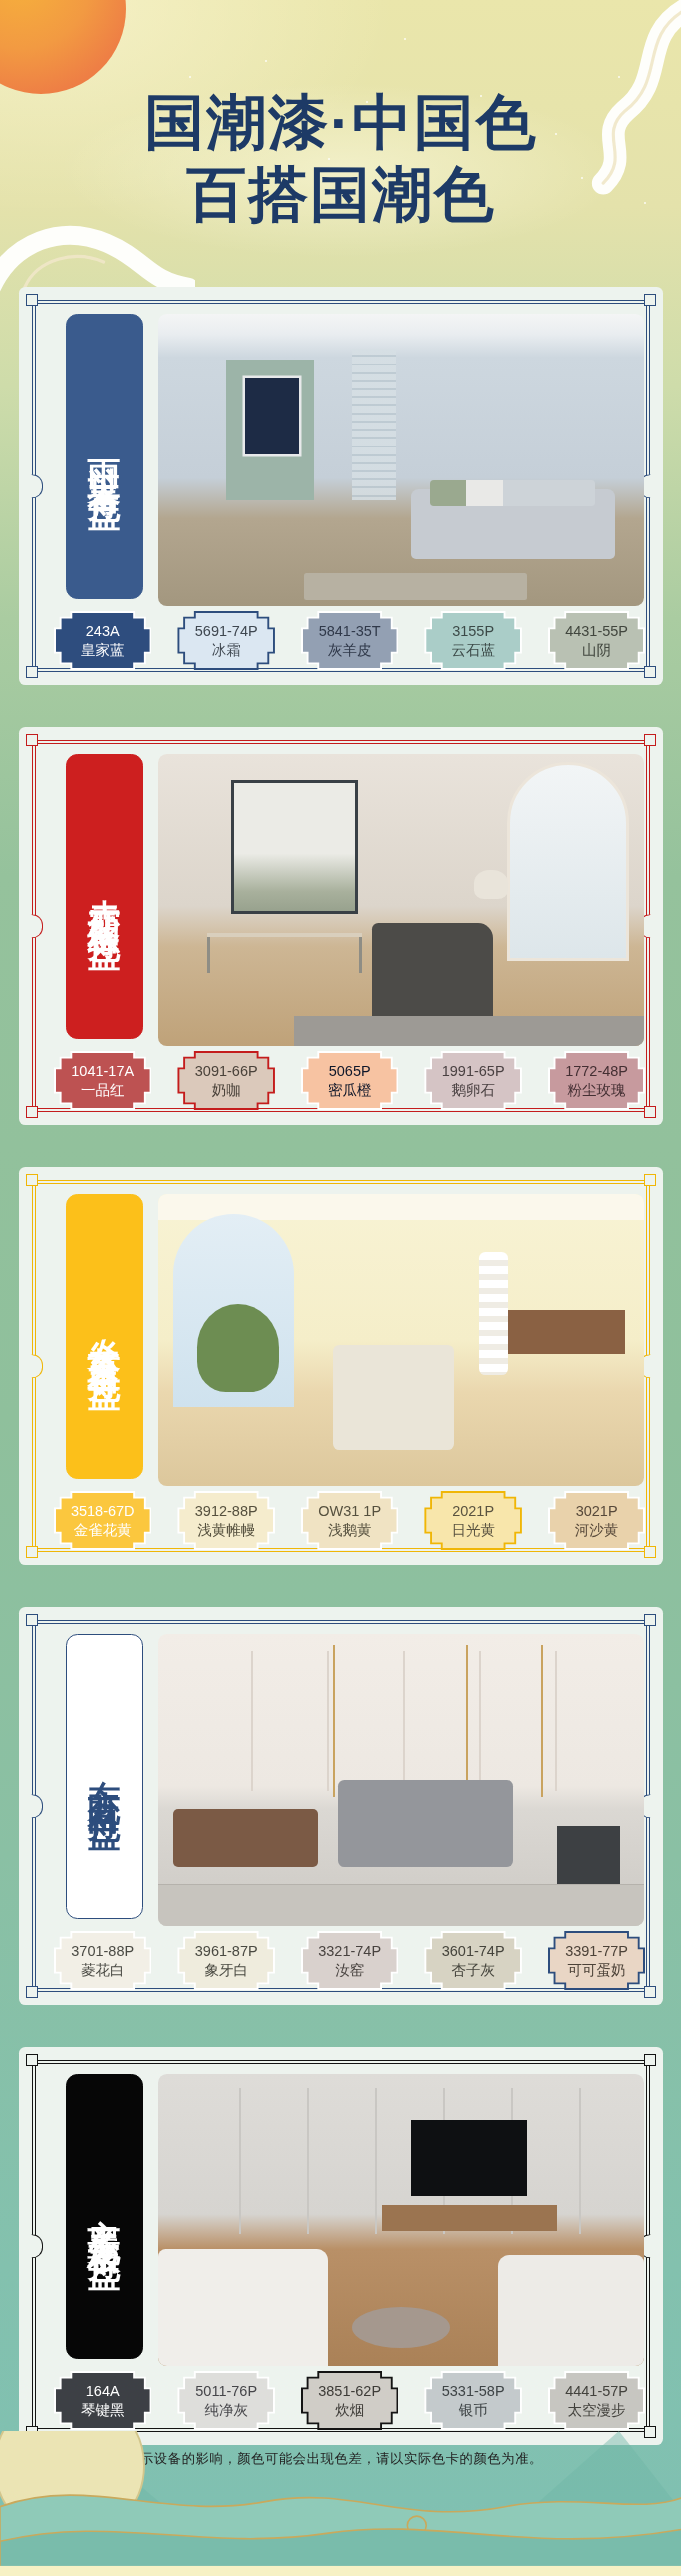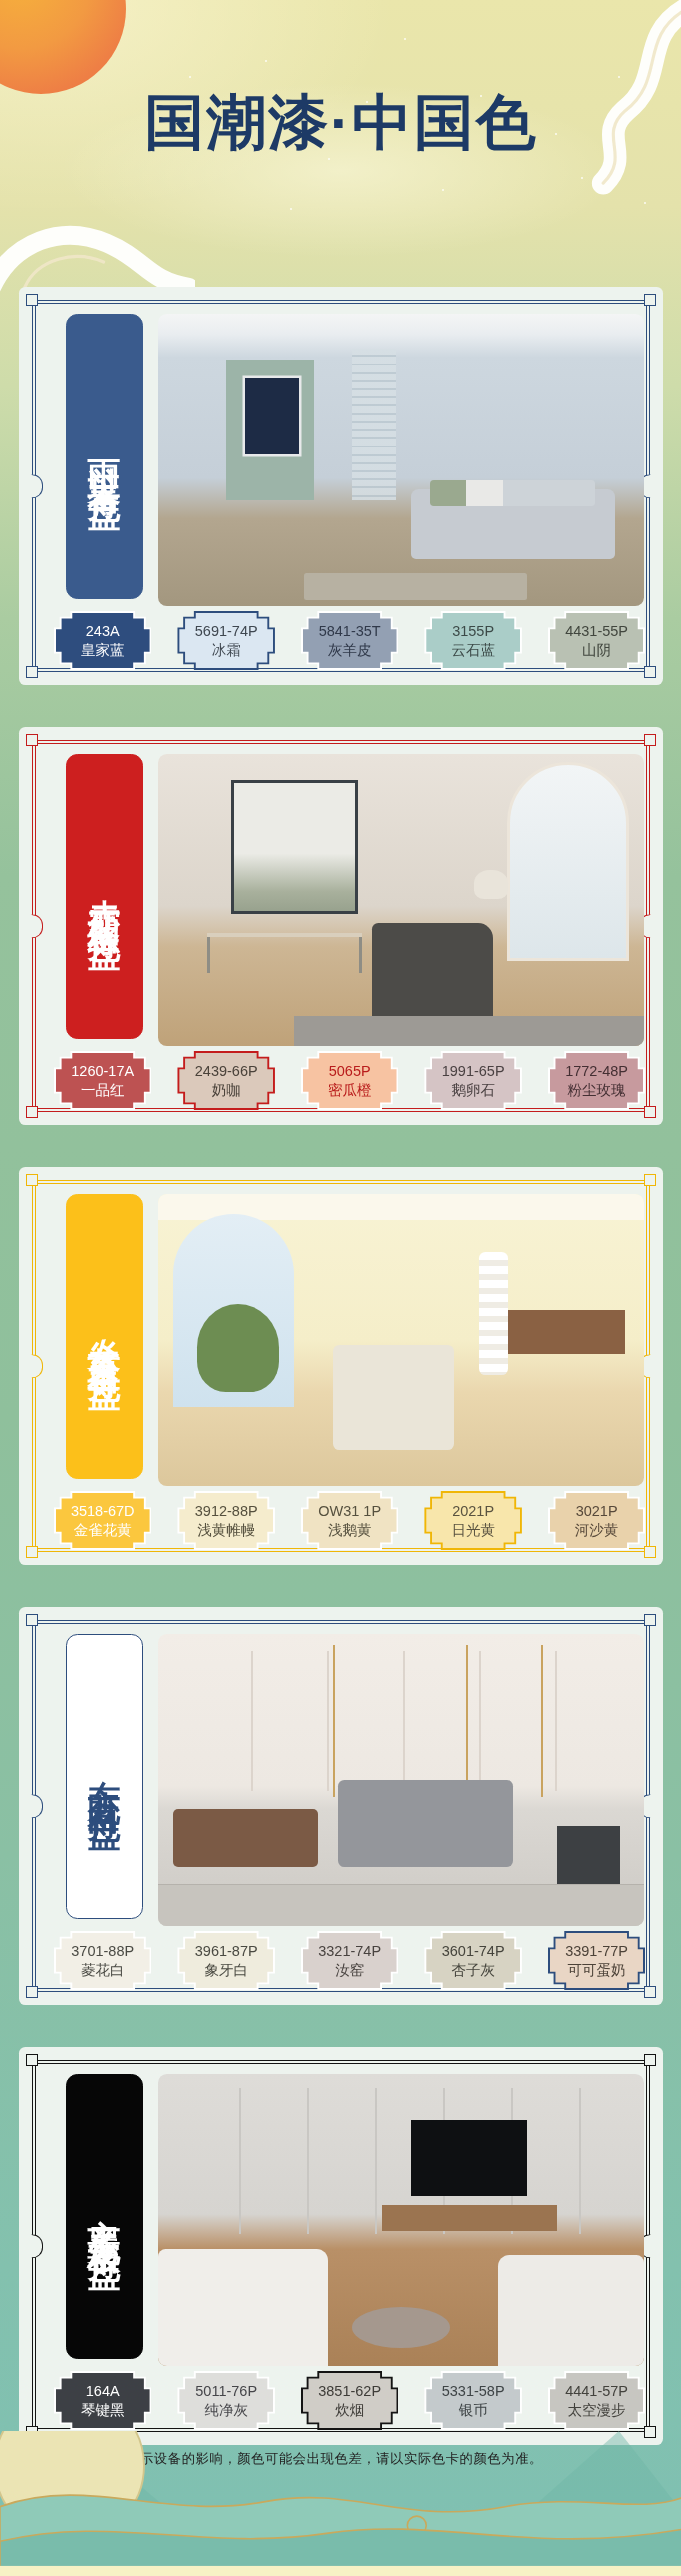--- a/index.html
+++ b/index.html
@@ -102,20 +102,21 @@
     <svg class="cloud-right" width="145" height="215" viewBox="0 0 230 340">
       <path d="M235,15 C160,60 205,125 140,175 C95,215 150,245 105,290" fill="none" stroke="#ffffff" stroke-width="36" stroke-linecap="round" opacity="0.95"></path>
       <path d="M235,15 C160,60 205,125 140,175 C95,215 150,245 105,290" fill="none" stroke="#efe7c8" stroke-width="5" stroke-linecap="round" opacity="0.9"></path>
     </svg>
     <svg class="cloud-left" width="208" height="133" viewBox="0 0 330 210">
       <path d="M5,200 C40,120 120,95 190,125 C250,150 255,185 320,195" fill="none" stroke="#ffffff" stroke-width="30" stroke-linecap="round" opacity="0.95"></path>
       <path d="M60,195 C80,150 140,135 185,155" fill="none" stroke="#efe7c8" stroke-width="5" stroke-linecap="round" opacity="0.9"></path>
     </svg>
     <div class="title">
       <div>国潮漆·中国色</div>
+      <div>百搭国潮色</div>
     </div>
   </div>
 
   <div class="cards">
 
     <section class="card">
       <div class="frame" style="color: rgb(45, 77, 125);">
         <i class="corner tl"></i>
         <i class="corner tr"></i>
         <i class="corner bl"></i>
@@ -190,34 +191,34 @@
         <i class="el e2"></i>
         <i class="el e3"></i>
         <i class="el e4"></i>
         <i class="el e5"></i>
         <i class="el e6"></i>
       </div>
       <div class="swatches">
         <div class="swatch">
           <i class="sw-outer" style="background: rgb(255, 255, 255);"></i>
           <div class="sw-inner" style="background: rgb(189, 82, 82); color: rgb(255, 255, 255);">
-            <span class="sw-code">1260-17A</span>
+            <span class="sw-code">1041-17A</span>
             <span class="sw-name">一品红</span>
           </div>
         </div>
         <div class="swatch">
           <i class="sw-outer" style="background: rgb(196, 28, 28);"></i>
           <div class="sw-inner" style="background: rgb(219, 201, 187); color: rgb(74, 66, 58);">
-            <span class="sw-code">2439-66P</span>
+            <span class="sw-code">3091-66P</span>
             <span class="sw-name">奶咖</span>
           </div>
         </div>
         <div class="swatch">
           <i class="sw-outer" style="background: rgb(255, 255, 255);"></i>
-          <div class="sw-inner" style="background: rgb(247, 195, 162); color: #b91c1c;">
+          <div class="sw-inner" style="background: rgb(247, 195, 162); color: #0f172a;">
             <span class="sw-code">5065P</span>
             <span class="sw-name">密瓜橙</span>
           </div>
         </div>
         <div class="swatch">
           <i class="sw-outer" style="background: rgb(255, 255, 255);"></i>
           <div class="sw-inner" style="background: rgb(213, 196, 197); color: rgb(74, 65, 66);">
             <span class="sw-code">1991-65P</span>
             <span class="sw-name">鹅卵石</span>
           </div>

